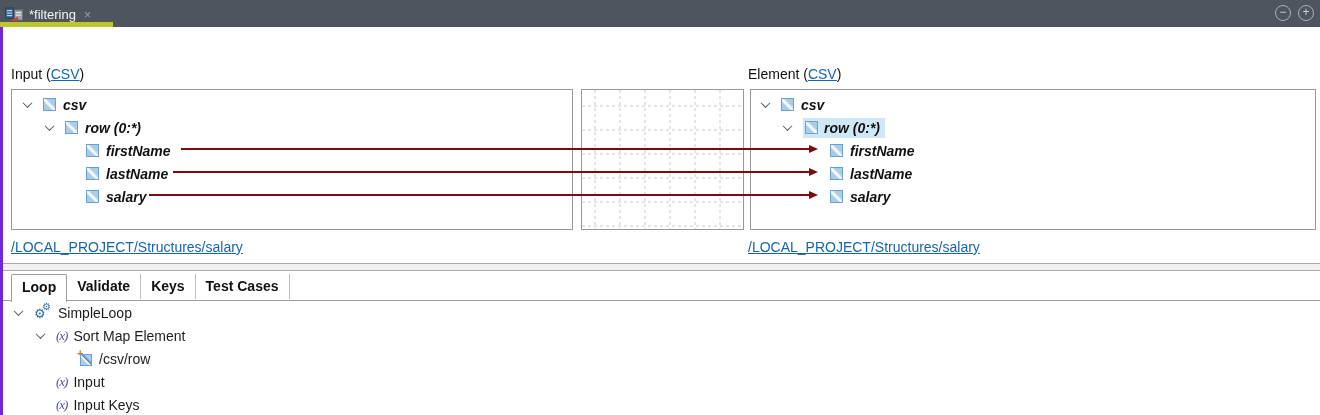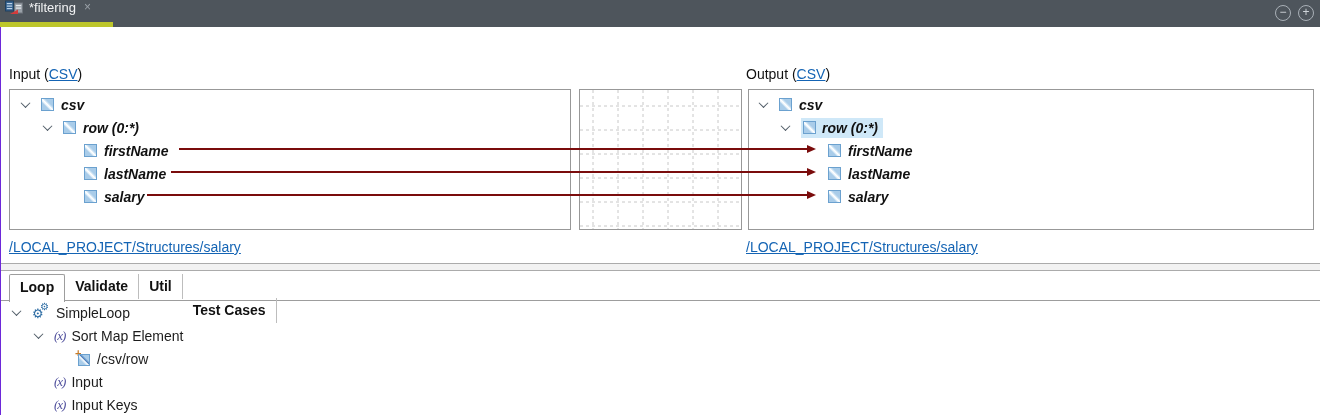--- a/index.html
+++ b/index.html
@@ -2,31 +2,31 @@
 <html><head>
 <meta charset="utf-8">
 <style>
   * { margin:0; padding:0; box-sizing:border-box; }
   html,body { width:1320px; height:415px; overflow:hidden;
     font-family:"Liberation Sans", sans-serif; background:#ffffff; }
 
   
   .topbar { position:relative; width:100%; height:27px; background:#4e555c; }
   .tab { position:absolute; left:0; top:0; width:113px; height:22px;
-    display:flex; align-items:flex-start; padding-left:5px; gap:6px; cursor:pointer; }
+    display:flex; align-items:flex-end; padding-left:5px; gap:6px; cursor:pointer; }
   .tab-title { color:#f2f3f4; font-size:13px; }
   .tab-close { color:#9aa1a8; font-size:12px; margin-left:2px; cursor:pointer; }
   .tab-underline { position:absolute; left:0; top:22px; width:113px; height:5px; background:#bdc62b; }
   .bar-controls { position:absolute; right:6px; top:5px; display:flex; gap:7px; }
   .circle-btn { width:16px; height:16px; border:1px solid #a9b0b7; border-radius:50%;
     color:#cfd4d9; font-size:12px; line-height:13px; text-align:center; cursor:pointer; }
 
   
   .content { position:relative; width:100%; height:388px; background:#fff;
-    border-left:1px solid #6d28d9; }
+    border-left:3px solid #6d28d9; }
 
   .pane-label { position:absolute; top:39px; font-size:14px; color:#111; }
   .pane-label .lnk { color:#1464b4; text-decoration:underline; cursor:pointer; }
 
   .panel { position:absolute; top:62px; height:141px; background:#fff; border:1px solid #989898; }
   .panel.input  { left:8px;   width:562px; }
   .panel.canvas { left:578px; width:163px; }
   .panel.output { left:747px; width:566px; }
 
   .trow { position:absolute; height:23px; display:flex; align-items:center; font-size:14px;
@@ -50,21 +50,21 @@
   .splitter { position:absolute; left:0; top:236px; width:100%; height:8px;
     background:#f2f2f2; border-top:1px solid #ababab; border-bottom:1px solid #ababab; cursor:row-resize; }
 
   
   .btabs { position:absolute; left:0; top:247px; width:100%; height:27px;
     display:flex; align-items:flex-start; border-bottom:1px solid #9d9d9d; }
   .btab { font-size:14px; color:#111; padding:4px 10px 5px 10px; cursor:pointer;
     border-right:1px solid #bdbdbd; line-height:16px;font-weight:bold; }
   .btab.active { font-weight:bold; background:#fff; border:1px solid #9d9d9d; border-bottom:none;
     border-radius:2px 2px 0 0; margin-bottom:-1px; padding-bottom:7px; z-index:2; margin-left:8px; }
-  .btab:last-child { border-right:1px solid #bdbdbd;margin-top:24px; }
+  .btab:last-child { border-right:1px solid #bdbdbd; }
 
   
   .brow { position:absolute; height:23px; display:flex; align-items:center;
     font-size:14px; color:#1c1c1c; white-space:nowrap; }
   .fx { font-family:"Liberation Serif", serif; font-style:italic; font-size:13px;
     color:#50509d; margin-right:6px; letter-spacing:-1px; }
   .gears { position:relative; width:20px; height:18px; margin-right:4px; color:#2e6da4; }
   .gears .g1 { position:absolute; left:0; top:2px; font-size:13px; }
   .gears .g2 { position:absolute; left:8px; top:-3px; font-size:10px; }
   .mapped-el { position:relative; display:inline-block; width:17px; height:17px; margin-right:5px; }
@@ -98,21 +98,21 @@
     <div class="circle-btn">+</div>
   </div>
 </div>
 
 <div class="content">
 
   <div class="pane-label" style="left:8px;">
     <span>Input (</span><span class="lnk">CSV</span><span>)</span>
   </div>
   <div class="pane-label" style="left:745px;">
-    <span>Output (</span><span class="lnk">CSV</span><span>)</span>
+    <span>Element (</span><span class="lnk">CSV</span><span>)</span>
   </div>
 
   <div class="panel input">
     <div class="trow" style="left:12px; top:3px;">
       <span class="chev"></span>
       <span class="el"></span>
       <span>csv</span>
     </div>
     <div class="trow" style="left:34px; top:26px;">
       <span class="chev"></span>
@@ -187,21 +187,21 @@
   <div class="mhead" style="left:806px; top:164px;"></div>
 
   <a class="path-link" style="left:8px;">/LOCAL_PROJECT/Structures/salary</a>
   <a class="path-link" style="left:745px;">/LOCAL_PROJECT/Structures/salary</a>
 
   <div class="splitter"></div>
 
   <div class="btabs">
     <div class="btab active">Loop</div>
     <div class="btab">Validate</div>
-    <div class="btab">Util</div>
+    <div class="btab">Keys</div>
     <div class="btab">Test Cases</div>
   </div>
 
   <div class="brow" style="left:12px; top:274px;">
     <span class="chev"></span>
     <span class="gears">
       <span class="g1">⚙</span>
         <span class="g2">⚙</span>
     </span>
     <span>SimpleLoop</span>

